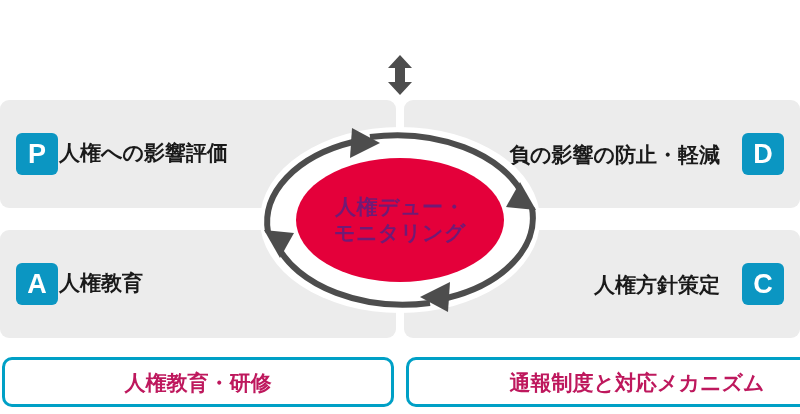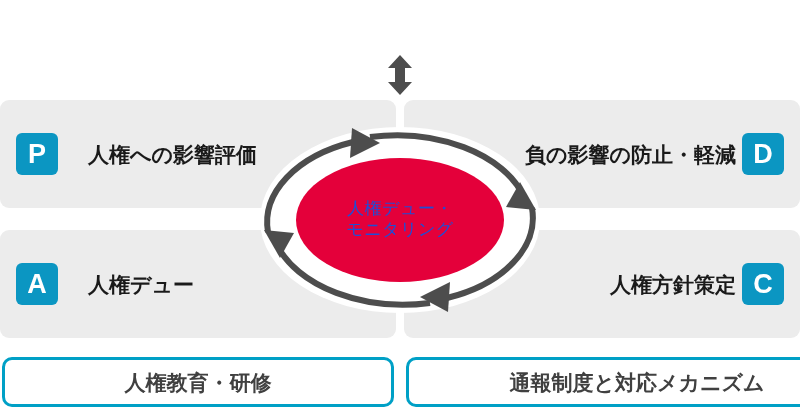--- a/index.html
+++ b/index.html
@@ -88,22 +88,22 @@
     flex: 0 0 auto;
     line-height: 1;
   }
   .row-label {
     font-size: 21px;
     color: #1a1a1a;
     font-weight: bold;
     white-space: nowrap;
     line-height: 1;
   }
-  .row-left .row-label  { margin-left: 30px; }
-  .row-right .row-label { margin-right: 6px; }
+  .row-left .row-label  { margin-left: 1px; font-family: Liberation Mono, monospace; }
+  .row-right .row-label { margin-right: 22px; }
 
   
   .cycle {
     position: absolute;
     left: 258px;
     top: 125px;
     width: 284px;
     height: 190px;
   }
   .ellipse-label {
@@ -112,23 +112,23 @@
     top: 0;
     width: 284px;
     height: 190px;
     display: flex;
     flex-direction: column;
     align-items: center;
     justify-content: center;
     pointer-events: none;
   }
   .ellipse-label span {
-    color: #1d4ed8;
-    font-size: 17px;
-    font-weight: normal;
+    color: #701a75;
+    font-size: 21px;
+    font-weight: bold;
     line-height: 1.22;
     letter-spacing: 0.5px;
   }
 
   
   .bottom-box {
     position: absolute;
     top: 357px;
     height: 50px;
     border: 3px solid #00a0c6;
@@ -137,21 +137,21 @@
     box-sizing: border-box;
     display: flex;
     align-items: center;
     justify-content: center;
   }
   .bottom-box-left  { left: 2px;   width: 392px; }
   .bottom-box-right { left: 406px; width: 462px; }
   .bottom-box .box-text {
     font-size: 21px;
     font-weight: bold;
-    color: #404040;
+    color: #be185d;
     line-height: 1;
     white-space: nowrap;
   }
 </style>
 </head>
 <body>
 
 <div id="stage">
 
 
@@ -171,21 +171,21 @@
     <div class="row-label">人権への影響評価</div>
   </div>
 
   <div class="row-item row-right row-top">
     <div class="row-label">負の影響の防止・軽減</div>
     <div class="badge">D</div>
   </div>
 
   <div class="row-item row-left row-bottom">
     <div class="badge">A</div>
-    <div class="row-label">人権デュー</div>
+    <div class="row-label">人権教育</div>
   </div>
 
   <div class="row-item row-right row-bottom">
     <div class="row-label">人権方針策定</div>
     <div class="badge">C</div>
   </div>
 
   <div class="cycle">
     <svg width="284" height="190" viewBox="0 0 284 190" aria-hidden="true">
 

